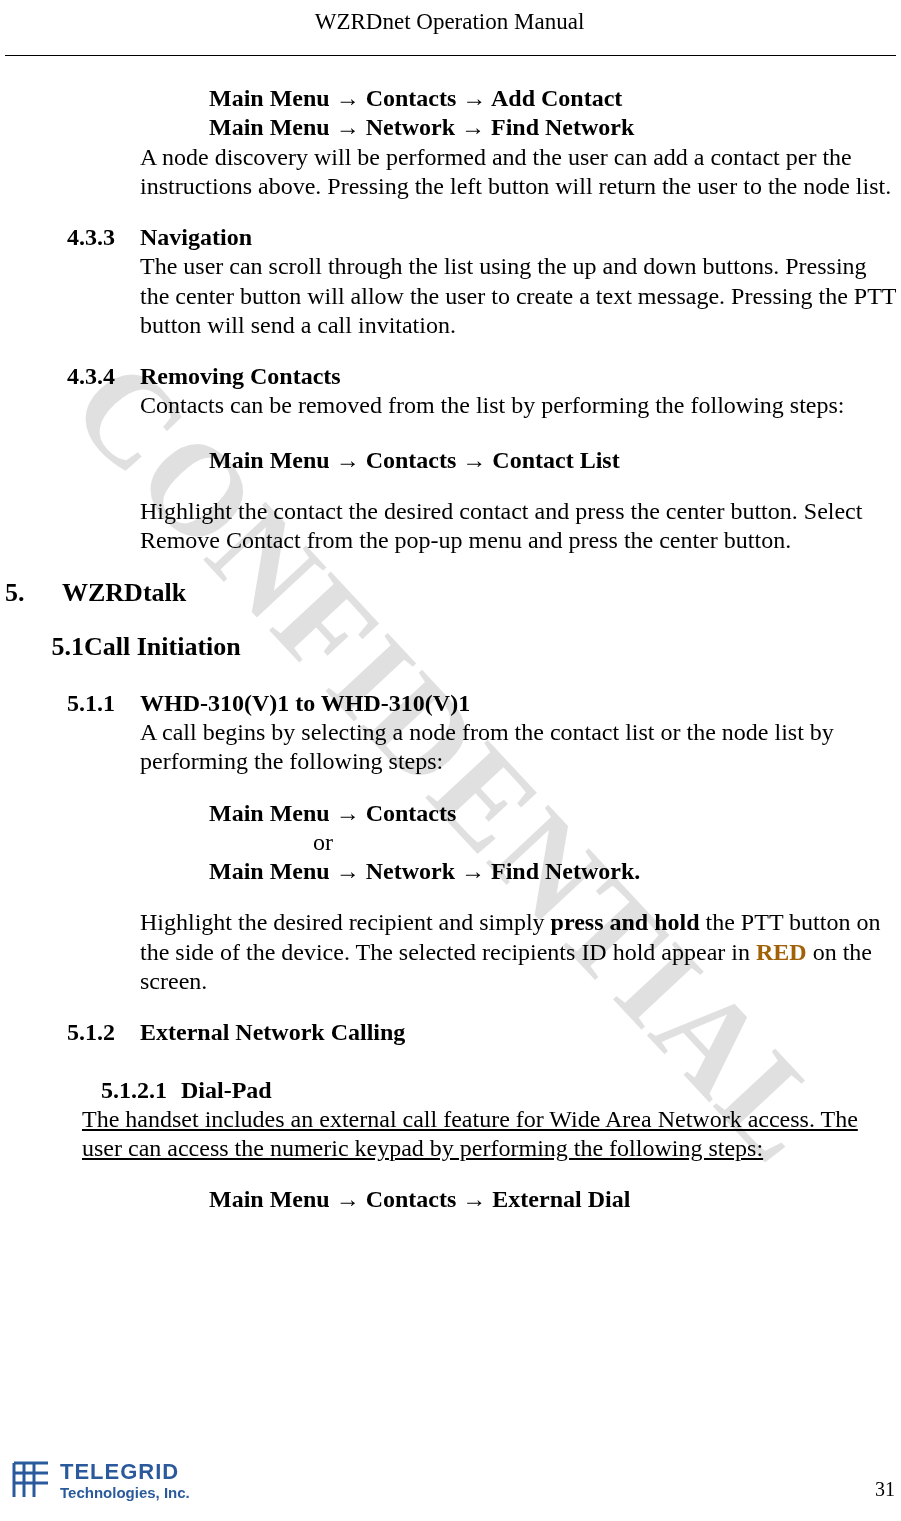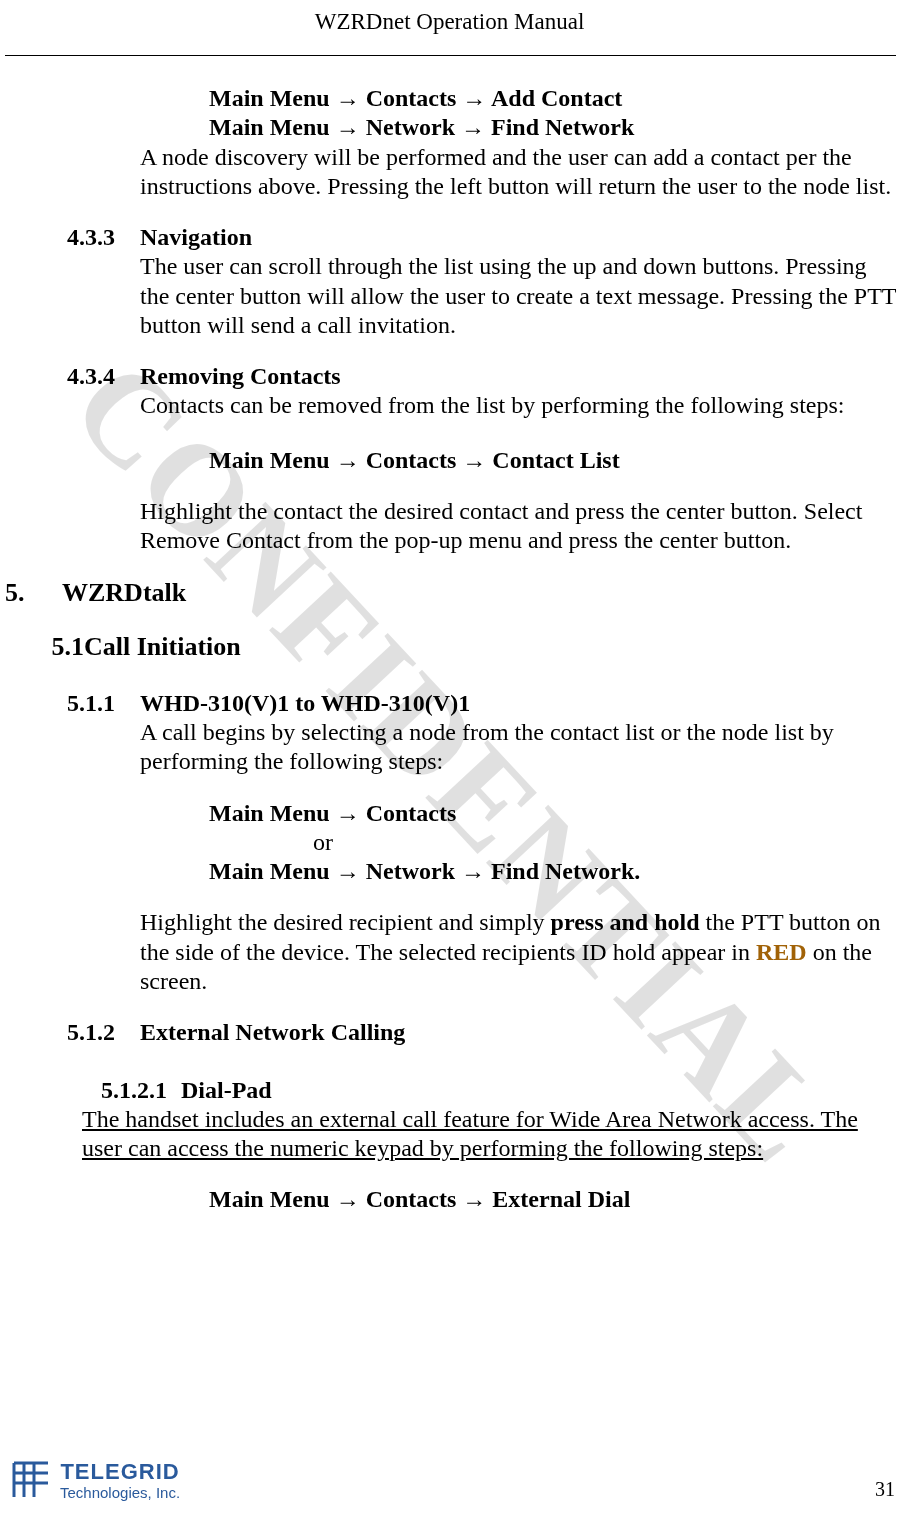--- a/index.html
+++ b/index.html
@@ -91,42 +91,41 @@
   .indent-body-2 { margin-left: 77px; text-decoration: underline; }
   .red { color: #a16207; font-weight: bold; }
   .footer {
     position: absolute;
     bottom: 20px;
     left: 10px;
     right: 6px;
     display: flex;
     justify-content: space-between;
     align-items: flex-end;
-    text-align: center;
   }
   .logo {
     display: flex;
     align-items: center;
     gap: 8px;
   }
   .logo-mark {
     width: 42px;
     height: 42px;
   }
   .logo-text .l1 {
     font-family: Arial, Helvetica, sans-serif;
     font-weight: bold;
     font-size: 22px;
     color: #2a5a9c;
     letter-spacing: 1px;
     line-height: 1;
   }
   .logo-text .l2 {
     font-family: Arial, Helvetica, sans-serif;
-    font-weight: normal;
+    font-weight: bold;
     font-size: 15px;
     color: #2a5a9c;
     line-height: 1;
     margin-top: 2px;
   }
   .page-num {
     font-size: 20px;
   }
 </style>
 </head>

